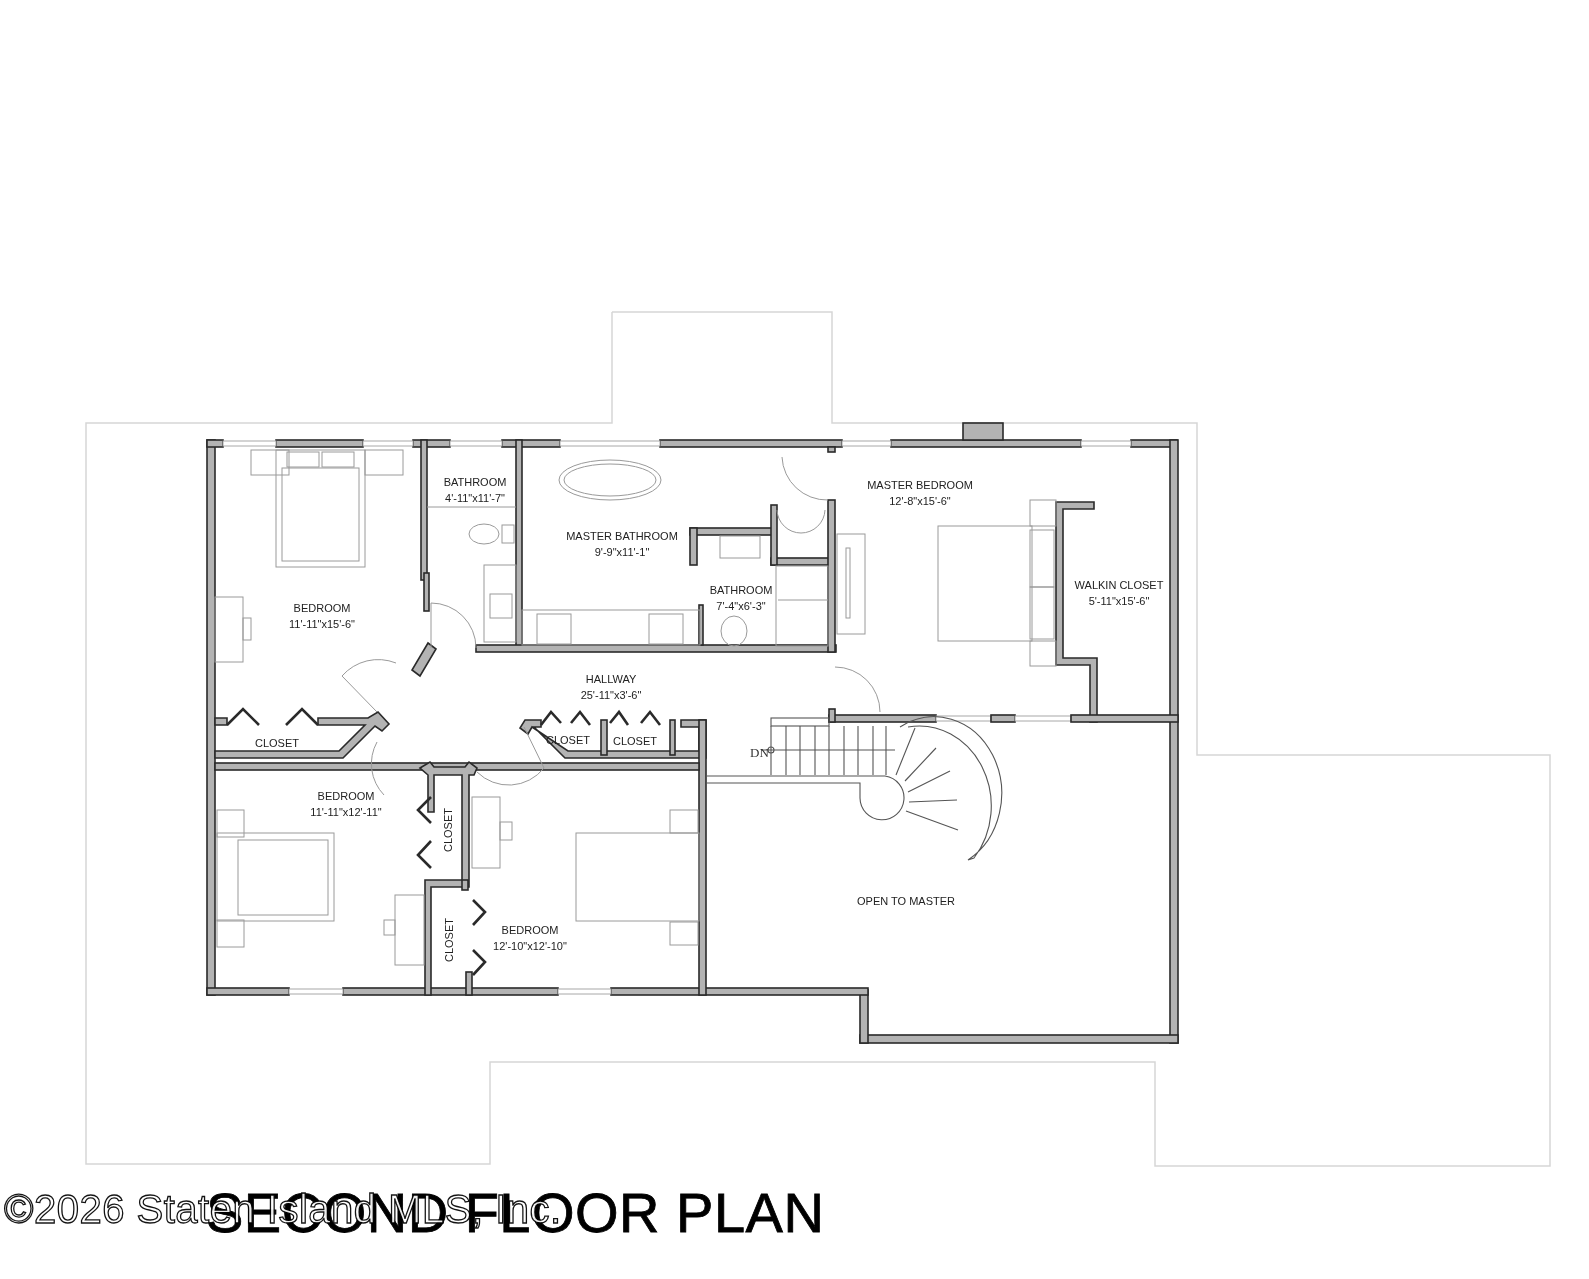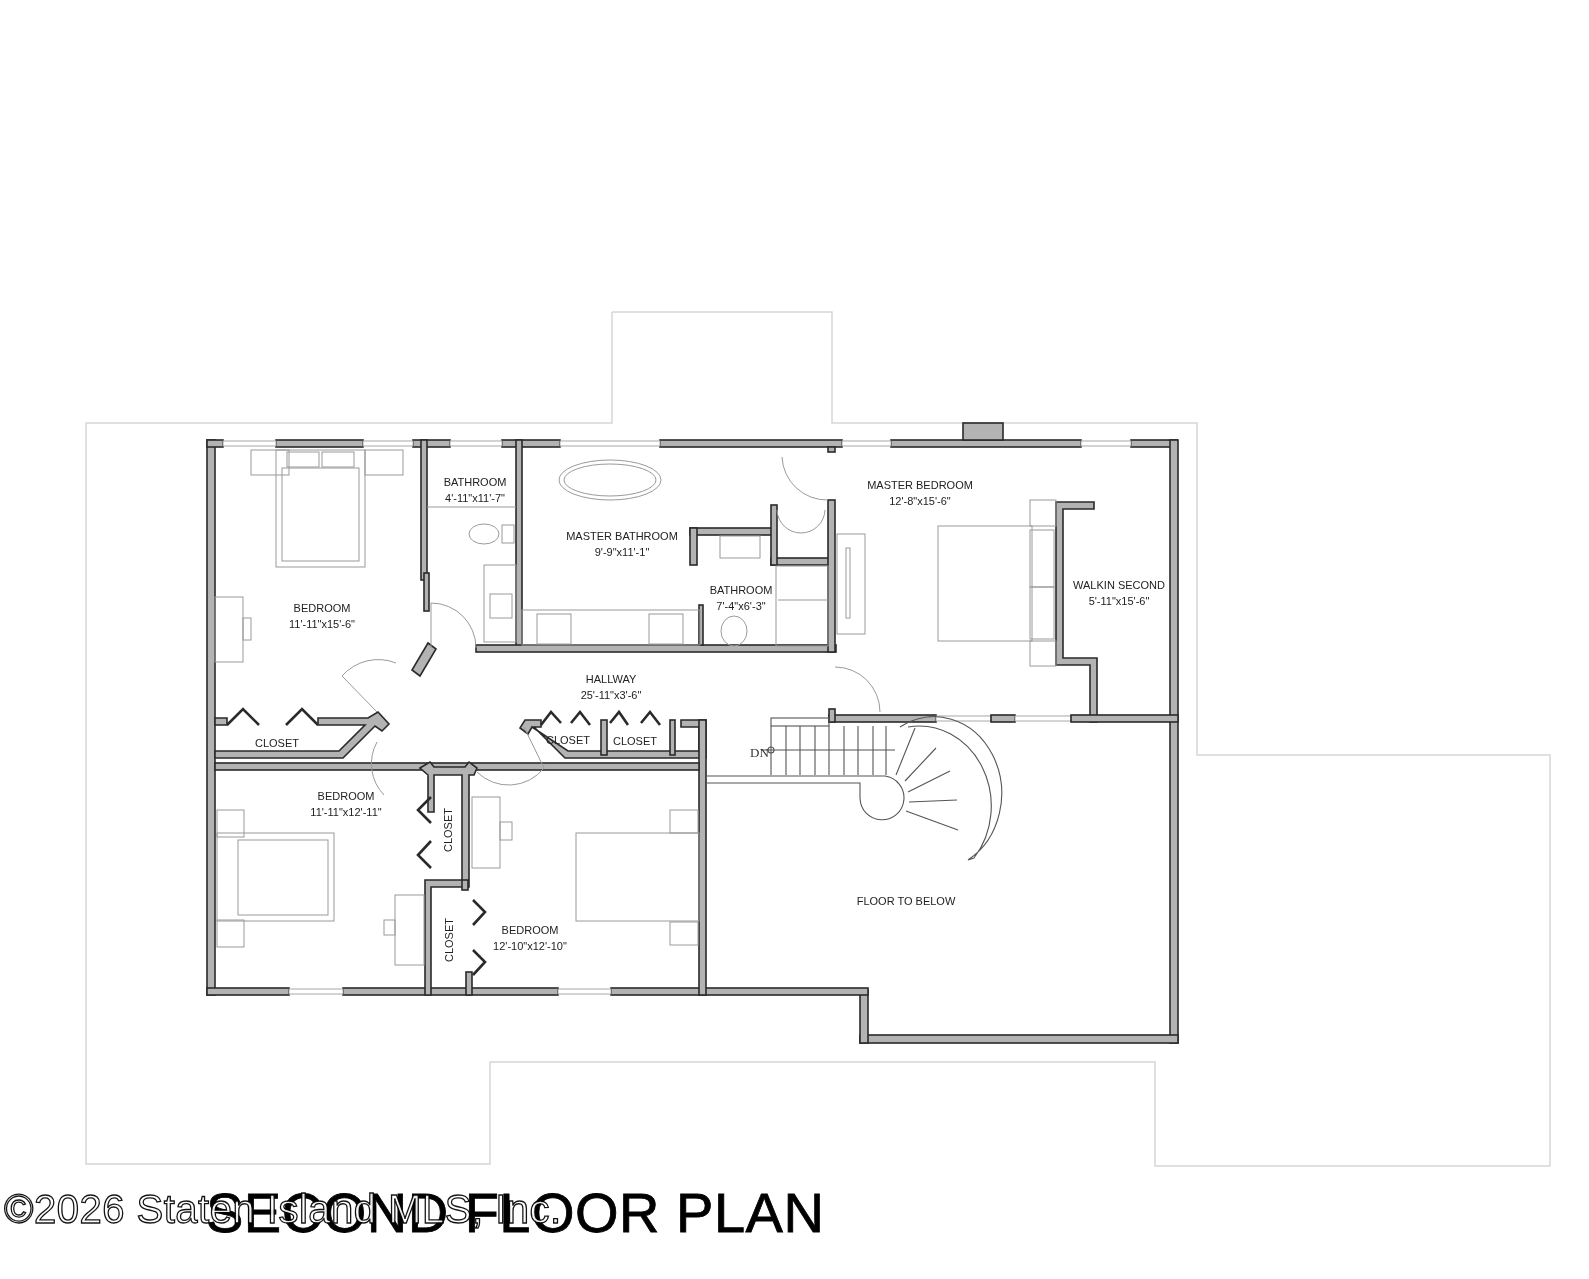--- a/index.html
+++ b/index.html
@@ -199,21 +199,21 @@
 </div>
 <div class="room-label" style="left:741px; top:582px;">
   <div>BATHROOM</div>
   <div>7'-4"x6'-3"</div>
 </div>
 <div class="room-label" style="left:920px; top:477px;">
   <div>MASTER BEDROOM</div>
   <div>12'-8"x15'-6"</div>
 </div>
 <div class="room-label" style="left:1119px; top:577px;">
-  <div>WALKIN SECOND</div>
+  <div>WALKIN CLOSET</div>
   <div>5'-11"x15'-6"</div>
 </div>
 <div class="room-label" style="left:611px; top:671px;">
   <div>HALLWAY</div>
   <div>25'-11"x3'-6"</div>
 </div>
 <div class="room-label" style="left:277px; top:735px;">
   <div>CLOSET</div>
 </div>
 <div class="room-label" style="left:568px; top:732px;">
@@ -230,19 +230,19 @@
   <div>CLOSET</div>
 </div>
 <div class="room-label vert" style="left:449px; top:940px;">
   <div>CLOSET</div>
 </div>
 <div class="room-label" style="left:530px; top:922px;">
   <div>BEDROOM</div>
   <div>12'-10"x12'-10"</div>
 </div>
 <div class="room-label" style="left:906px; top:893px;">
-  <div>FLOOR TO BELOW</div>
+  <div>OPEN TO MASTER</div>
 </div>
 
 <div class="dn-label" style="left:750px; top:745px;">DN</div>
 
 <div class="title">SECOND FLOOR PLAN</div>
 <div class="watermark">©2026 Staten Island MLS, Inc.</div>
 
 </body></html>

